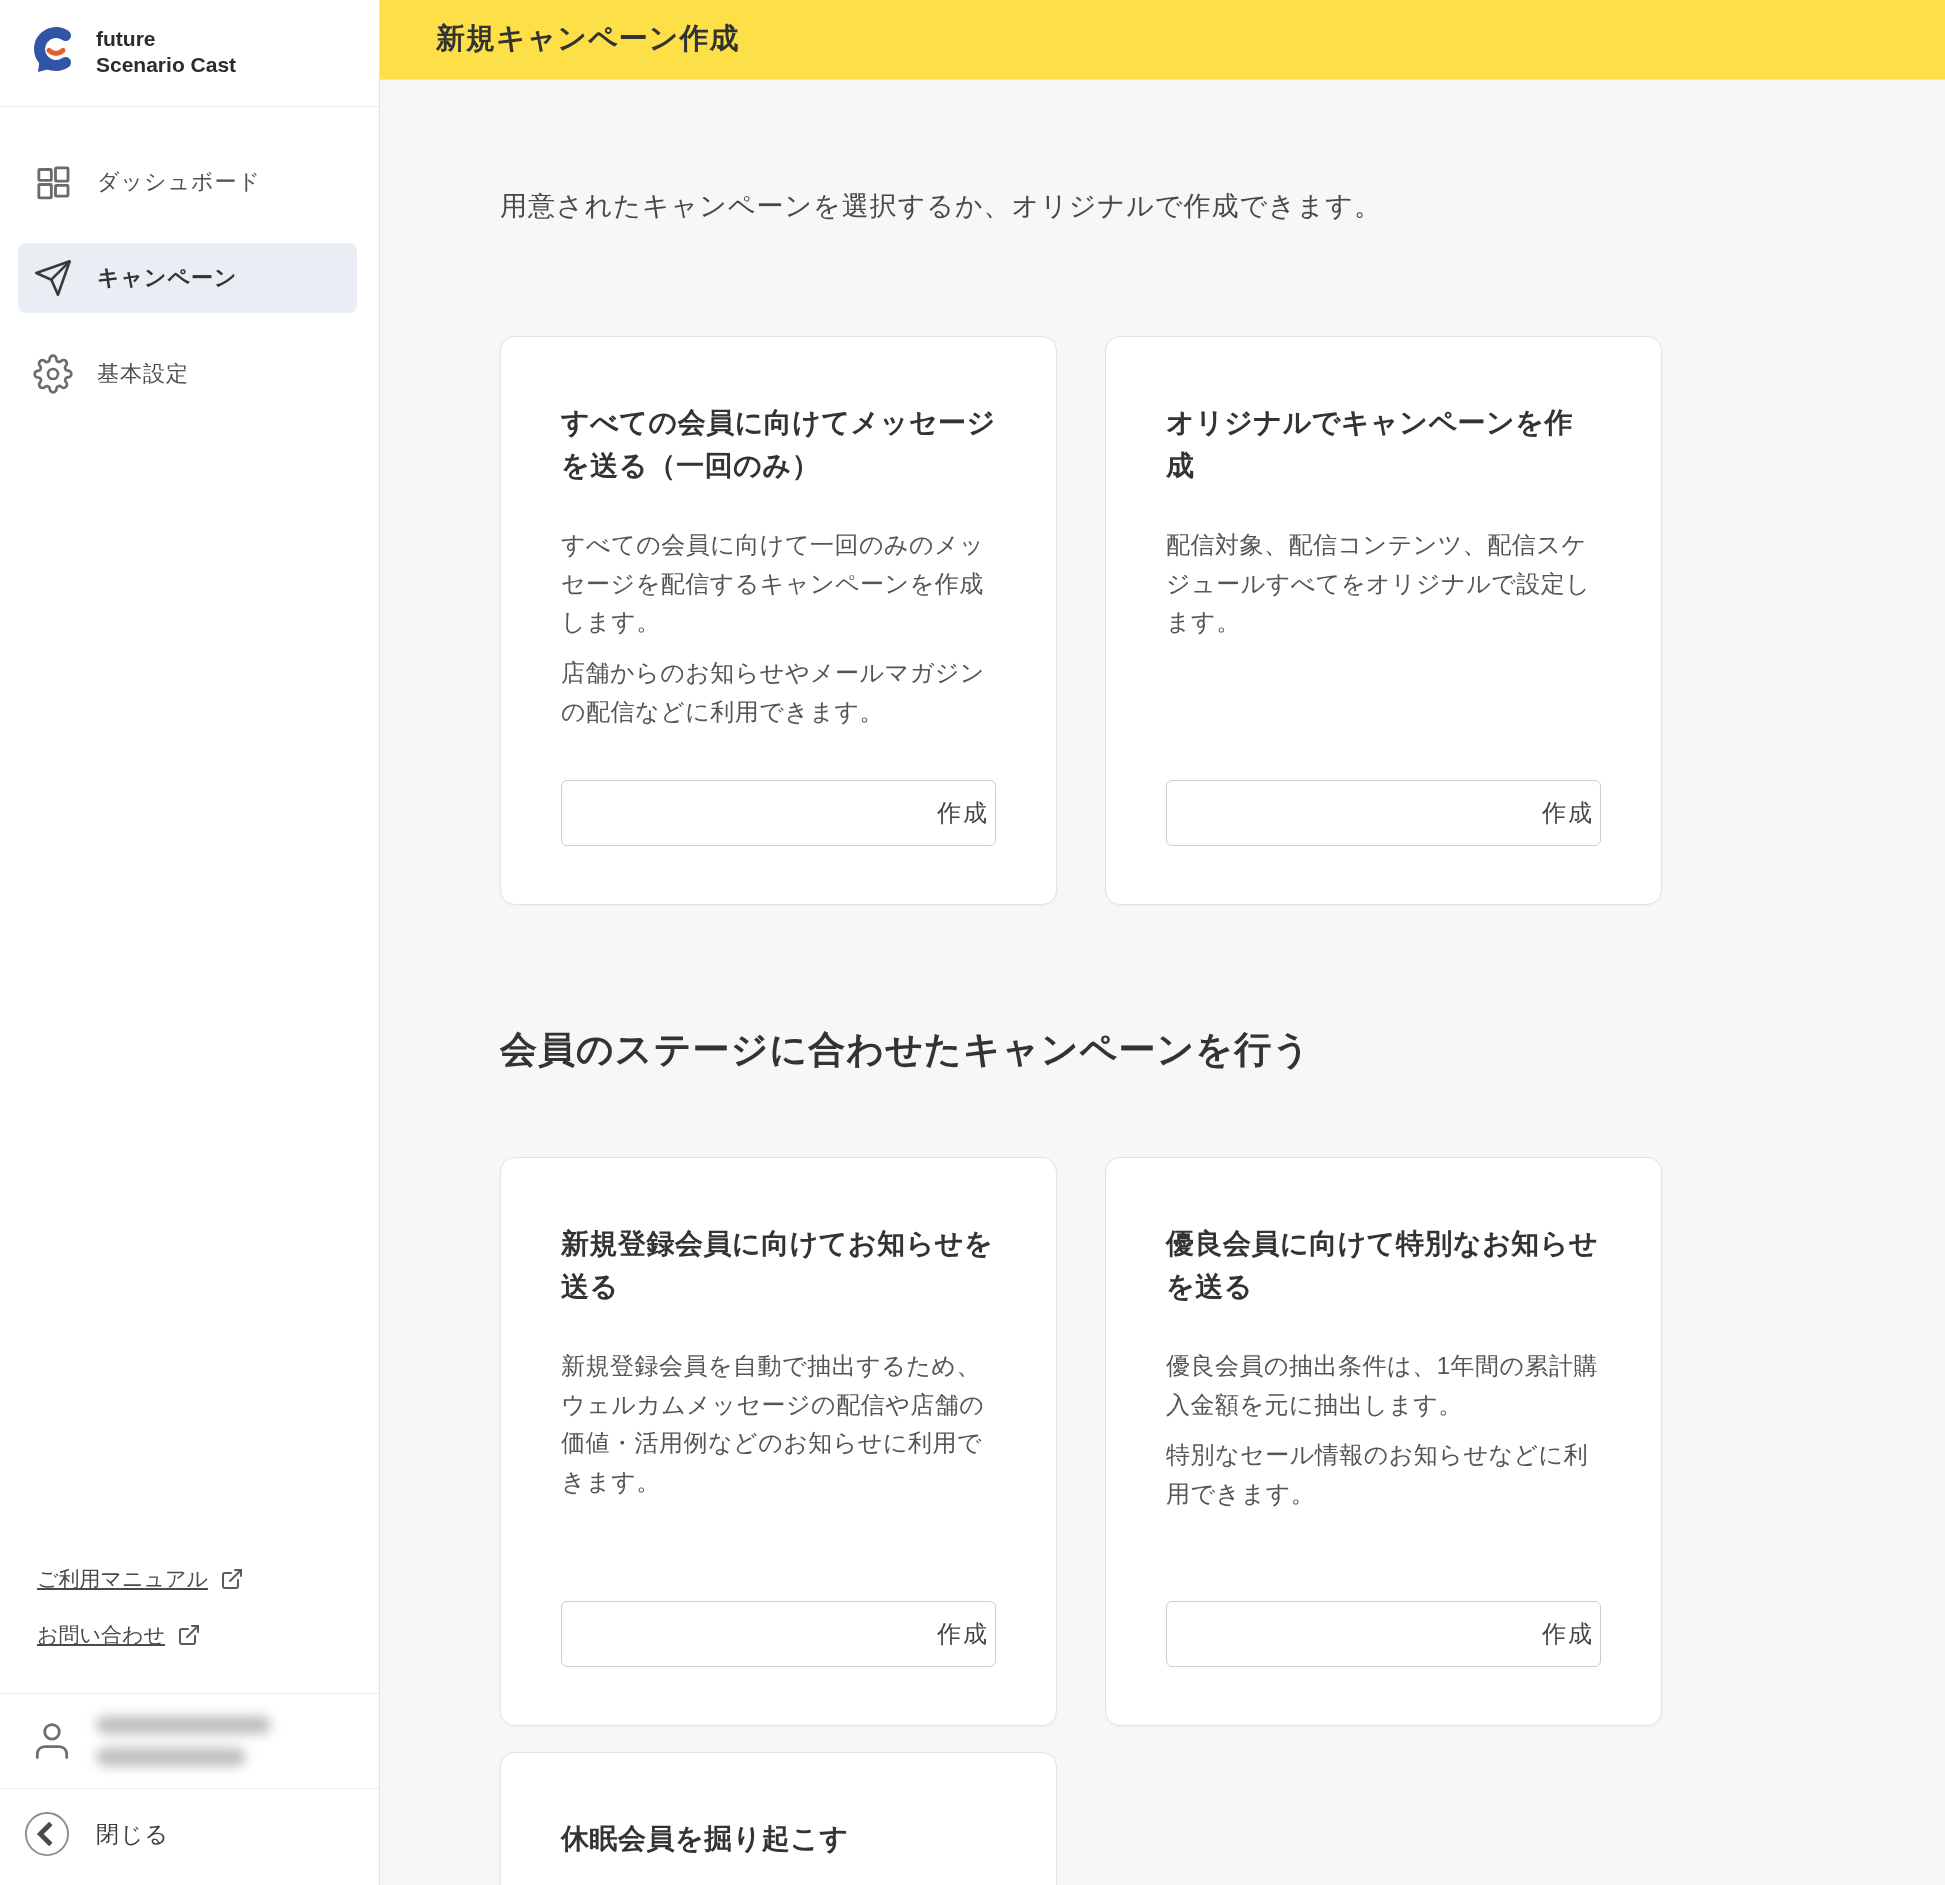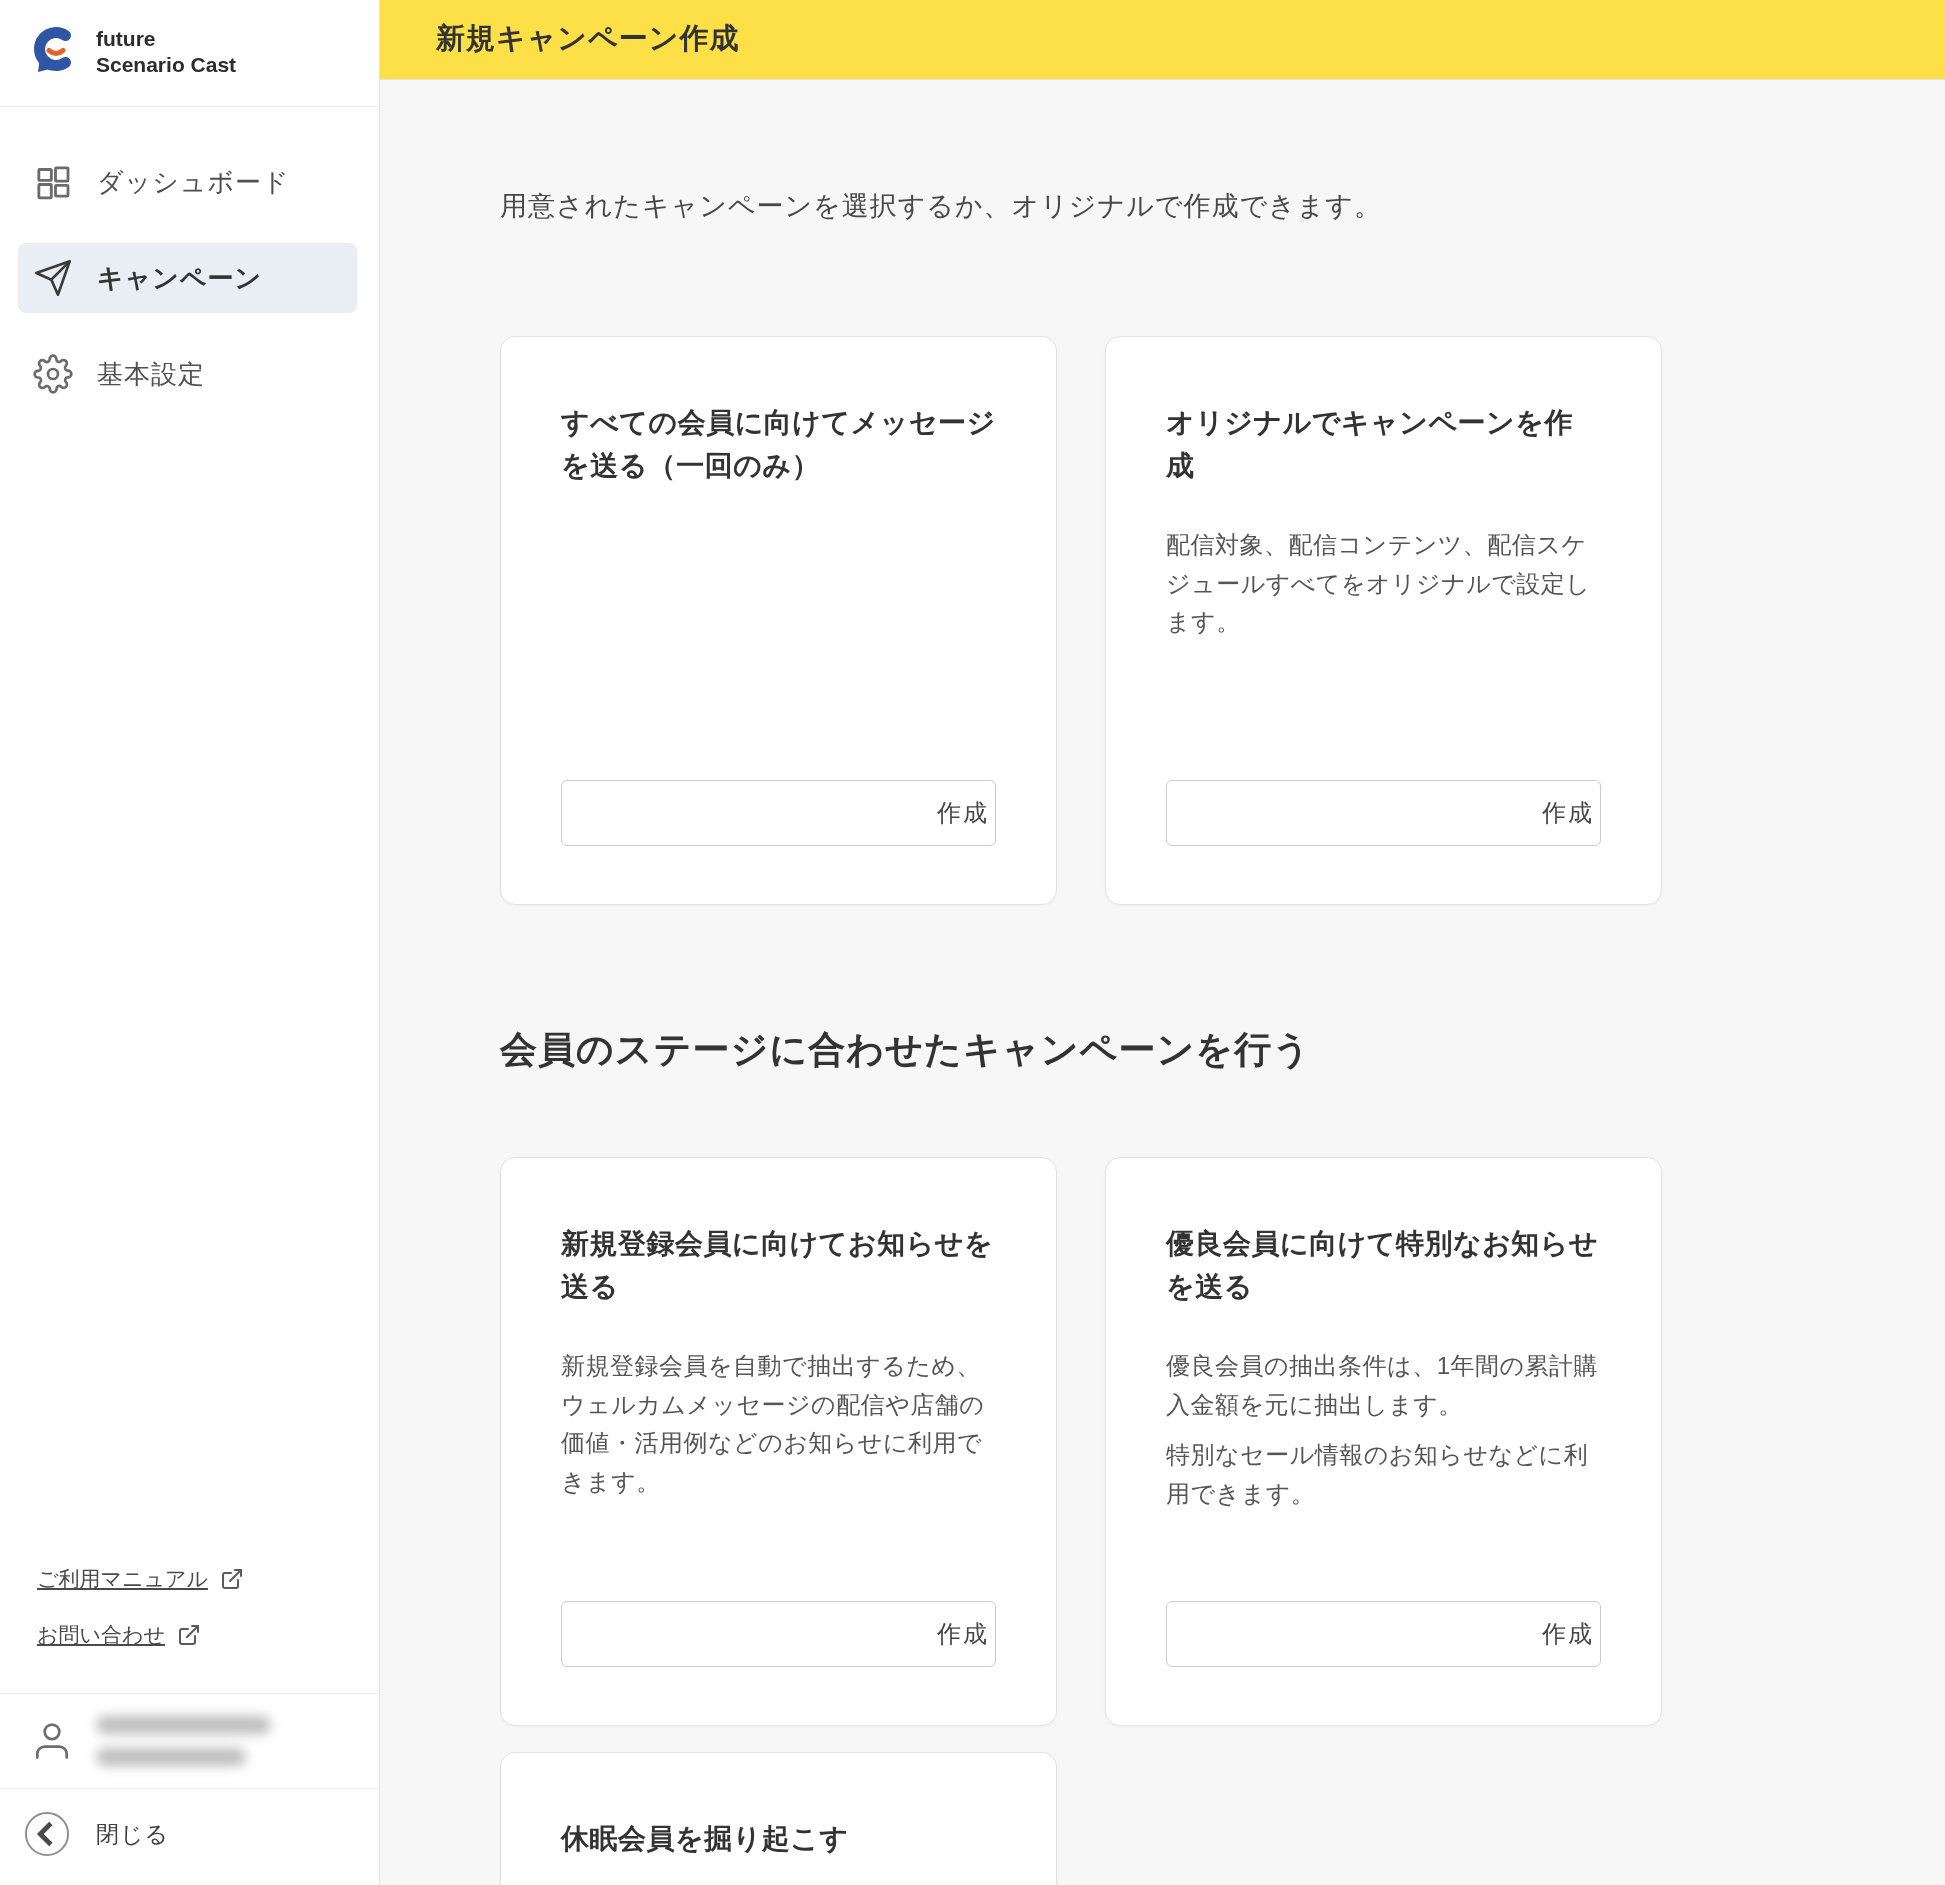--- a/index.html
+++ b/index.html
@@ -17,21 +17,21 @@
   .logo-block{
     height:107px;box-sizing:border-box;padding:25px 0 0 32px;
     display:flex;gap:16px;border-bottom:1px solid #ececec;
   }
   .brand-text{font-size:21px;font-weight:bold;line-height:26px;color:#2c2c2c;padding-top:1px;}
   .nav{padding:40px 22px 0 18px;}
   .nav-item{
     display:flex;align-items:center;gap:24px;height:70px;padding-left:15px;
     border-radius:8px;margin-bottom:26px;cursor:pointer;
   }
-  .nav-item .nav-label{font-size:26px;color:#4f4f4f;letter-spacing:1px;}
+  .nav-item .nav-label{font-size:22px;color:#4f4f4f;letter-spacing:1px;}
   .nav-item.selected{background:#e9eef4;}
   .nav-item.selected .nav-label{font-weight:bold;color:#333;}
   .nav-icon{width:40px;height:40px;flex:0 0 40px;}
   .sidebar-bottom{margin-top:auto;}
   .side-links{padding:0 0 16px 37px;}
   .link-row{display:flex;align-items:center;gap:12px;margin-bottom:28px;}
   .side-link{font-size:21px;color:#4a4a4a;text-decoration:underline;cursor:pointer;}
   .ext-icon{width:24px;height:24px;}
   .divider-top{border-top:1px solid #ececec;}
   .user-block{display:flex;align-items:center;gap:22px;padding:22px 30px;}
@@ -176,20 +176,24 @@
     <h1 class="page-title">新規キャンペーン作成</h1>
   </header>
 
   <div class="content">
 
     <p class="intro">用意されたキャンペーンを選択するか、オリジナルで作成できます。</p>
 
     <div class="card-row">
       <div class="card">
         <h3 class="card-title">すべての会員に向けてメッセージを送る（一回のみ）</h3>
+        <div class="card-body">
+          <p>すべての会員に向けて一回のみのメッセージを配信するキャンペーンを作成します。</p>
+          <p>店舗からのお知らせやメールマガジンの配信などに利用できます。</p>
+        </div>
         <button class="create-btn">作成</button>
       </div>
 
       <div class="card">
         <h3 class="card-title">オリジナルでキャンペーンを作成</h3>
         <div class="card-body">
           <p>配信対象、配信コンテンツ、配信スケジュールすべてをオリジナルで設定します。</p>
         </div>
         <button class="create-btn">作成</button>
       </div>

